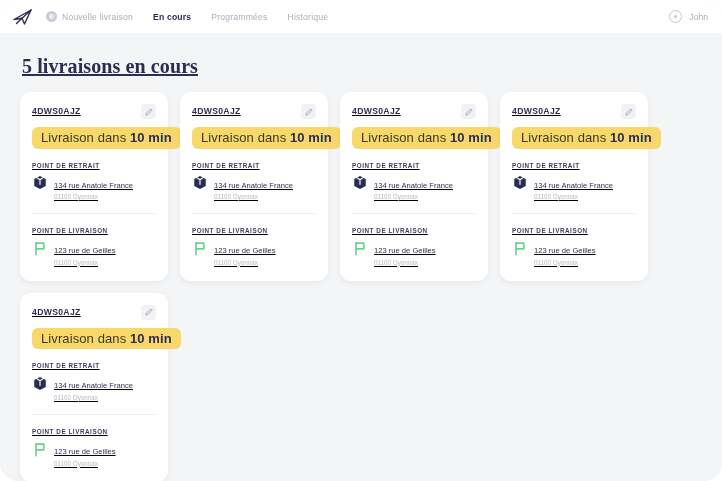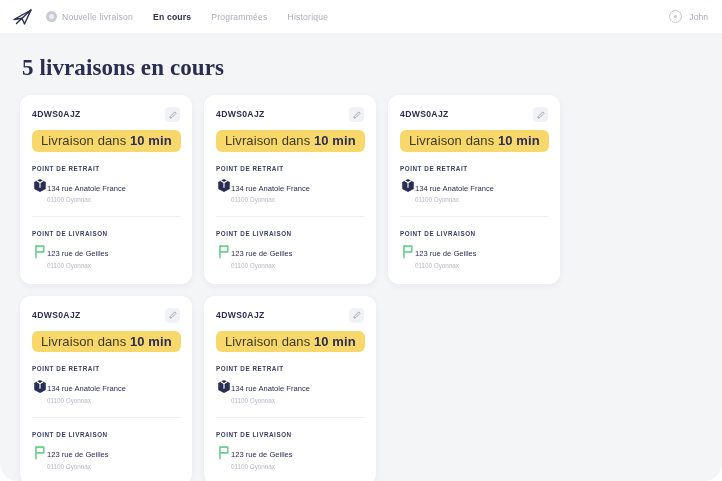--- a/index.html
+++ b/index.html
@@ -84,40 +84,42 @@
     margin-top:-1px;
   }
 
   
   .main{
     padding:0 20px;
     box-sizing:border-box;
   }
   .page-title{
     font-family:"Liberation Serif", serif;
-    font-size:23px;
+    font-size:20px;
     font-weight:bold;
     color:#2b2d52;
     margin:22px 0 14px 2px;
     letter-spacing:.1px;
+    text-decoration:underline;
   }
   .grid{
     display:flex;
     flex-wrap:wrap;
     gap:12px;
   }
 
   
   .card{
-    width:172px;
+    width:148px;
     background:#ffffff;
     border-radius:11px;
     padding:12px 12px 14px 12px;
     box-sizing:border-box;
     box-shadow:0 2px 7px rgba(40,45,80,.055);
+    text-decoration:underline;
   }
   .card-top{
     display:flex;
     align-items:flex-start;
     justify-content:space-between;
   }
   .card-ref{
     font-size:8.6px;
     font-weight:bold;
     color:#2b2d52;
@@ -147,21 +149,21 @@
   .section-label{
     font-size:6.3px;
     font-weight:bold;
     color:#3a3d60;
     letter-spacing:.55px;
     margin-top:13px;
   }
   .addr-row{
     display:flex;
     align-items:flex-start;
-    gap:0;
+    gap:7px;
     margin-top:5px;
   }
   .addr-icon{
     width:15px;height:16px;
     flex:0 0 auto;
     display:flex;align-items:center;justify-content:center;
     margin-top:1px;
   }
   .addr-street{
     font-size:7.6px;

